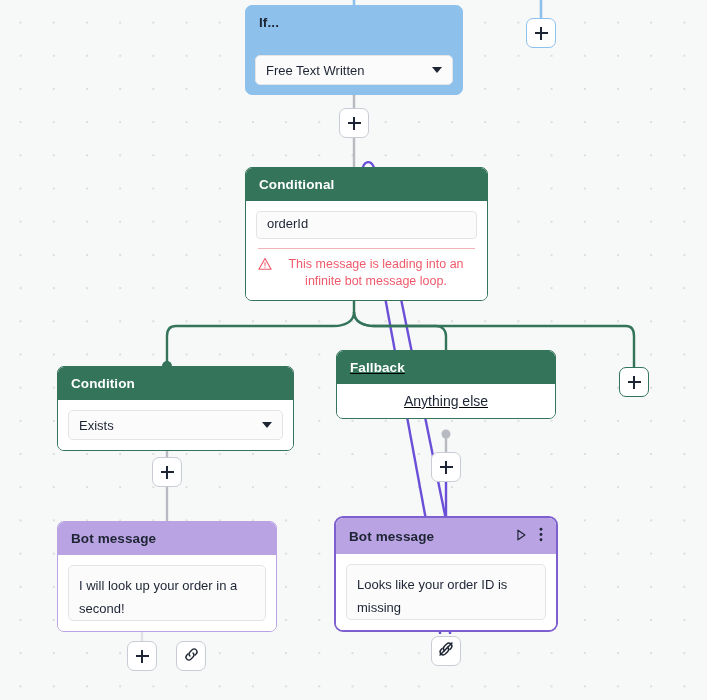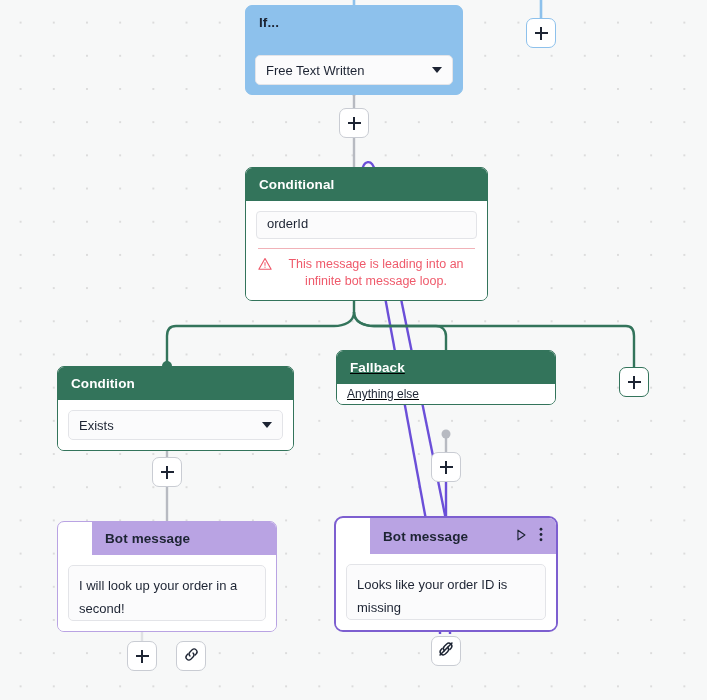--- a/index.html
+++ b/index.html
@@ -82,21 +82,20 @@
 
   
   .node-purple {
     background: #ffffff;
     border: 1px solid #b9a3e3;
   }
   .node-purple .node-header {
     color: #1d2433;
     background: #b9a3e3;
     justify-content: space-between;
-    margin-left: 34px;
   }
   .node-purple.selected {
     border: 2.5px solid #7d5fd0;
     border-radius: 9px;
   }
 
   
   .select-ctl {
     background: #fbfbfc;
     border: 1px solid #e3e4e8;
@@ -134,23 +133,24 @@
     border: 1px solid #e3e4e8;
     border-radius: 5px;
     padding: 8px 10px;
     font-size: 13px;
     line-height: 23px;
     color: #1d2433;
     box-sizing: border-box;
     height: 56px;
   }
   .plain-text {
-    font-size: 12px;
-    color: #1d2433;
-    padding: 3px 10px;
+    text-align: center;
+    font-size: 14px;
+    color: #1d2433;
+    padding: 9px 10px;
   }
 
   
   .warning-row {
     display: flex;
     align-items: flex-start;
     gap: 5px;
     border-top: 1px solid #f1b2b8;
     margin: 9px 2px 0 2px;
     padding-top: 7px;

